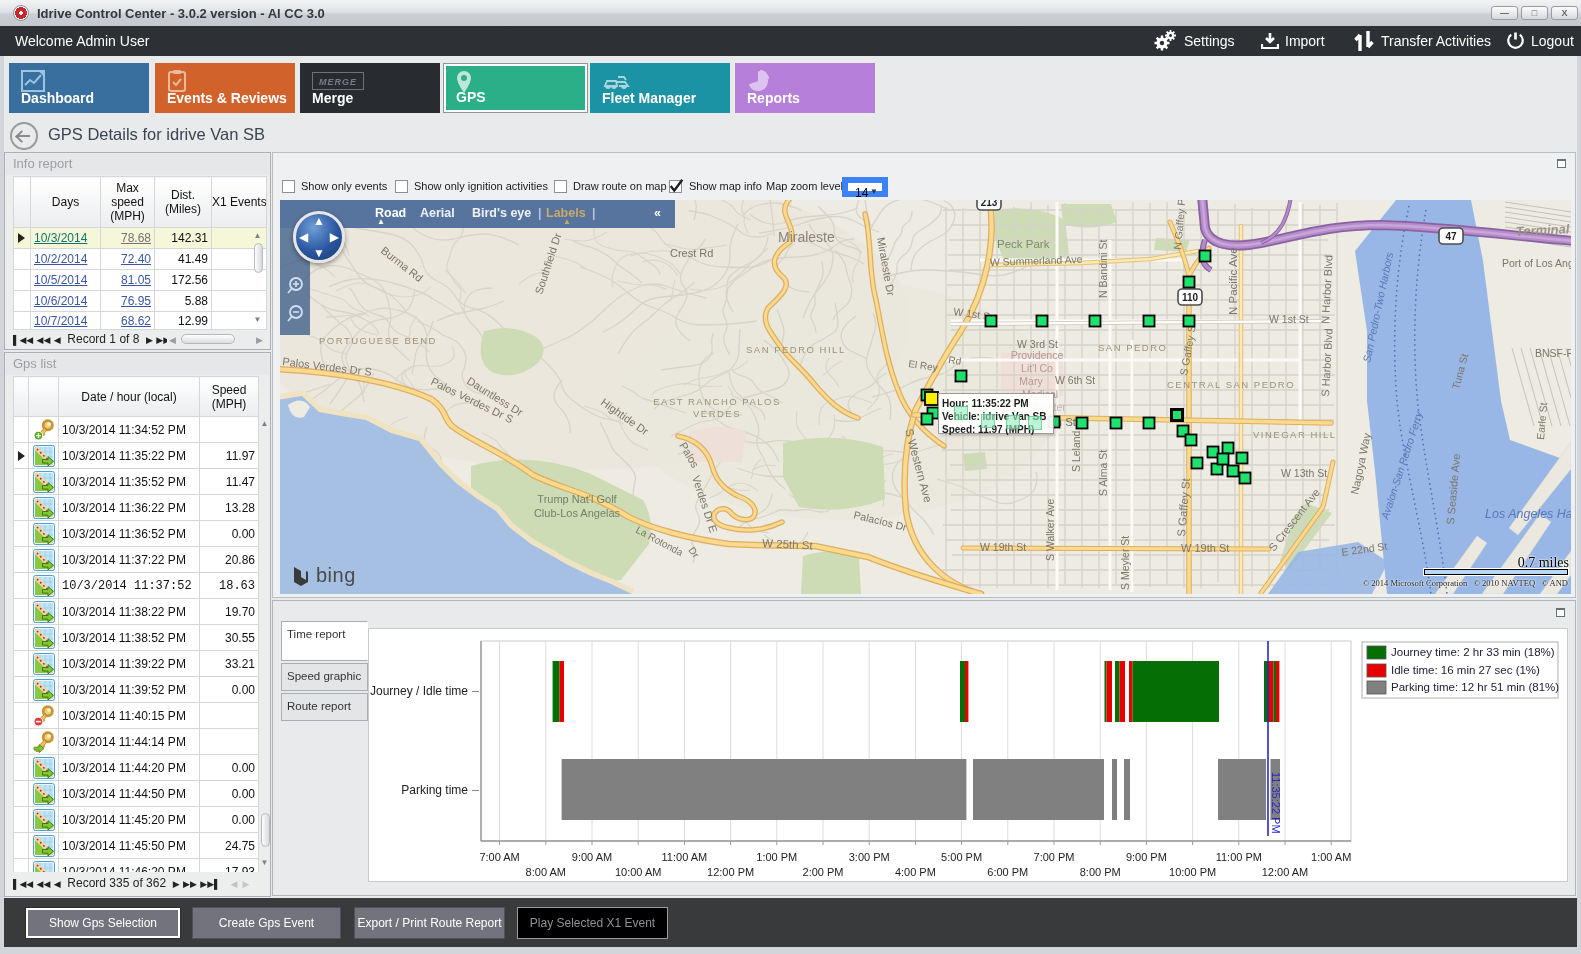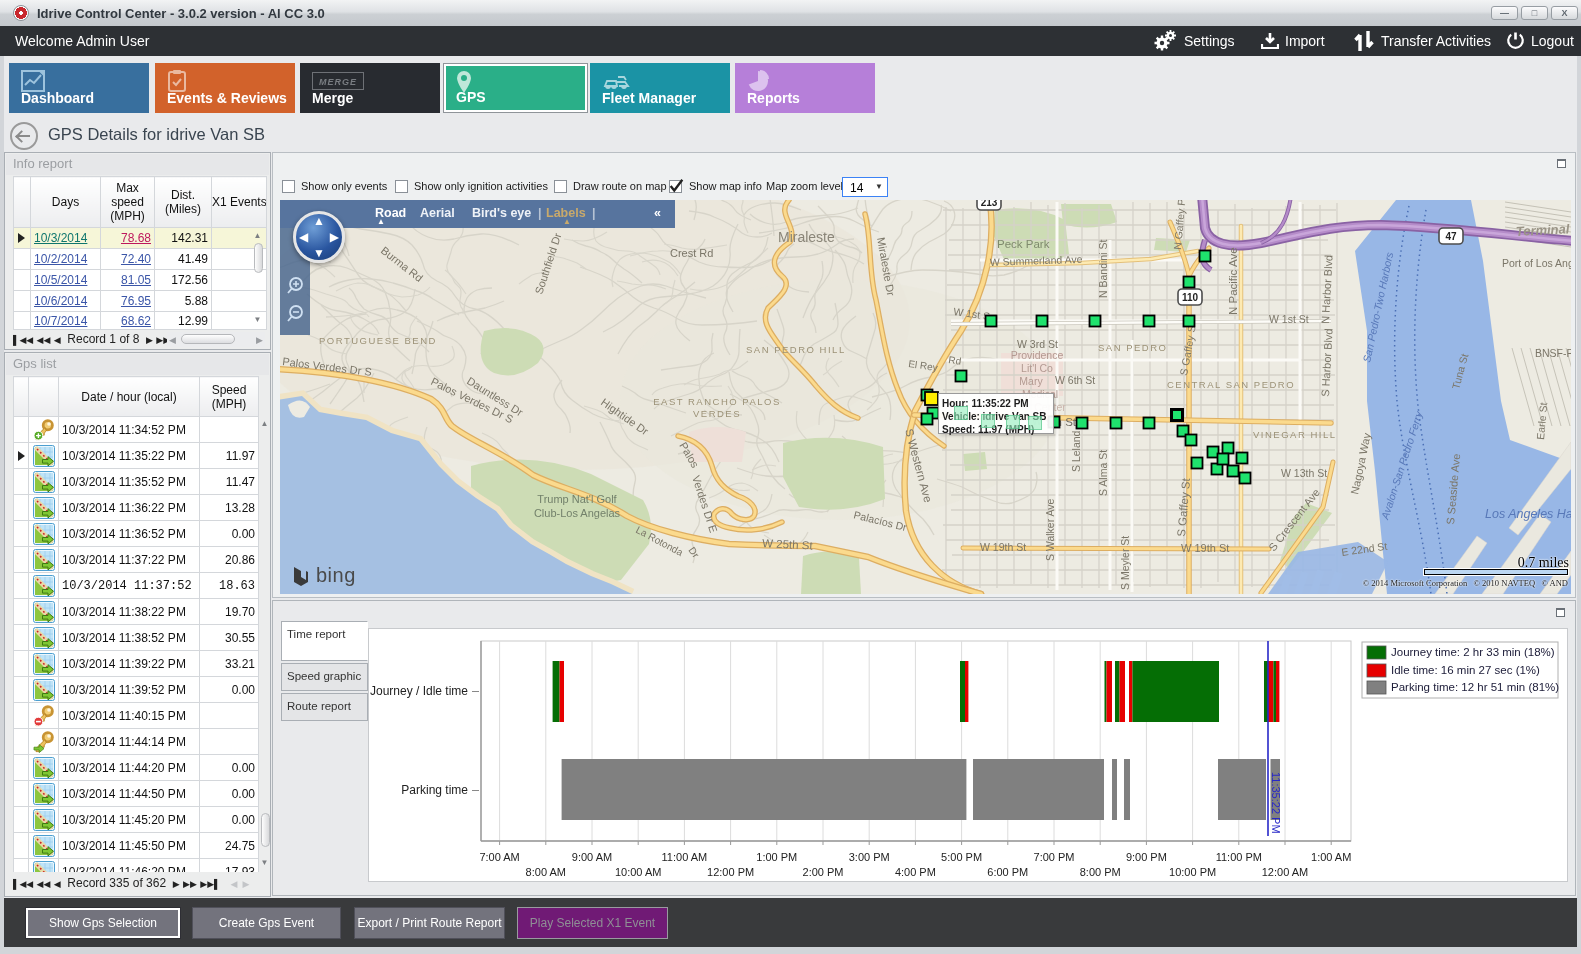--- a/index.html
+++ b/index.html
@@ -167,21 +167,21 @@
           <tr style="height:51px;">
         <th></th>
             <th>Days</th>
             <th>Max<br>speed<br>(MPH)</th>
             <th>Dist.<br>(Miles)</th>
             <th>X1 Events</th>
       </tr>
       <tr style="height:21px; background:#f6f6d8;">
         <td class="rowmark"></td>
             <td><span style="color:#0f766e;text-decoration:underline;">10/3/2014</span></td>
-        <td class="num"><span style="color:#be185d;text-decoration:underline;">78.68</span></td>
+        <td class="num"><span style="color:#737373;text-decoration:underline;">78.68</span></td>
             <td class="num">142.31</td>
             <td></td>
       </tr>
       <tr style="height:21px;">
             <td></td>
             <td><span class="lnk">10/2/2014</span></td>
             <td class="num"><span class="lnk">72.40</span></td>
             <td class="num">41.49</td>
             <td></td>
           </tr>
@@ -466,21 +466,21 @@
     <div class="cbx" style="left:122px;"></div>
       <div class="cblabel" style="left:141px;">Show only ignition activities</div>
     <div class="cbx" style="left:281px;"></div>
       <div class="cblabel" style="left:300px;">Draw route on map</div>
     <div class="cbx" style="left:396px;"></div>
     <svg class="abs" style="left:395px; top:25px;" width="17" height="17" viewBox="0 0 19 19">
         <path d="M3 9l4 5L16 2" stroke="#222" stroke-width="2.6" fill="none"></path>
       </svg>
     <div class="cblabel" style="left:416px;">Show map info</div>
     <div class="cblabel" style="left:493px;">Map zoom level</div>
-    <div class="abs" style="left:569px; top:24px; width:46px; height:20px; background:#fff; border:1px solid #3b82f6;">
+    <div class="abs" style="left:569px; top:24px; width:46px; height:20px; background:#fff; border:6px solid #3b82f6;">
       <span style="position:absolute; left:7px; top:3px; font-size:12px;">14</span>
       <span style="position:absolute; right:4px; top:4px; font-size:8px; color:#333;">▼</span>
     </div>
     <div id="mapview" style="position:absolute; left:7px; top:47px; width:1291px; height:394px; overflow:hidden; background:#edebe2;">
       <svg width="1291" height="394" viewBox="0 0 1291 394" style="position:absolute;left:0;top:0;">
         <defs>
           <clipPath id="landclip">
               <path d="M660,0 L1075,0 1075,51 1087,131 1087,201 1095,271 1107,394 660,394 Z"></path>
             </clipPath>
         </defs>
@@ -1024,20 +1024,20 @@
   <div id="bottombar">
     <div class="bbtn" style="left:25px; width:156px; box-shadow:inset 0 0 0 2px #fff; border-color:#2e2e34;">
         <span>Show Gps Selection</span>
       </div>
     <div class="bbtn" style="left:192px; width:149px;">
         <span>Create Gps Event</span>
       </div>
     <div class="bbtn" style="left:354px; width:151px;">
         <span>Export / Print Route Report</span>
       </div>
-    <div class="bbtn" style="left:517px; width:151px; background:#701a75; color:#8f8f95; border-color:#9a9aa0;">
+    <div class="bbtn" style="left:517px; width:151px; background:#000000; color:#8f8f95; border-color:#9a9aa0;">
         <span>Play Selected X1 Event</span>
       </div>
   </div>
   <div id="winborderL"></div>
   <div id="winborderR"></div>
   <div id="winborderB"></div>
 </div>
 
 </body></html>

